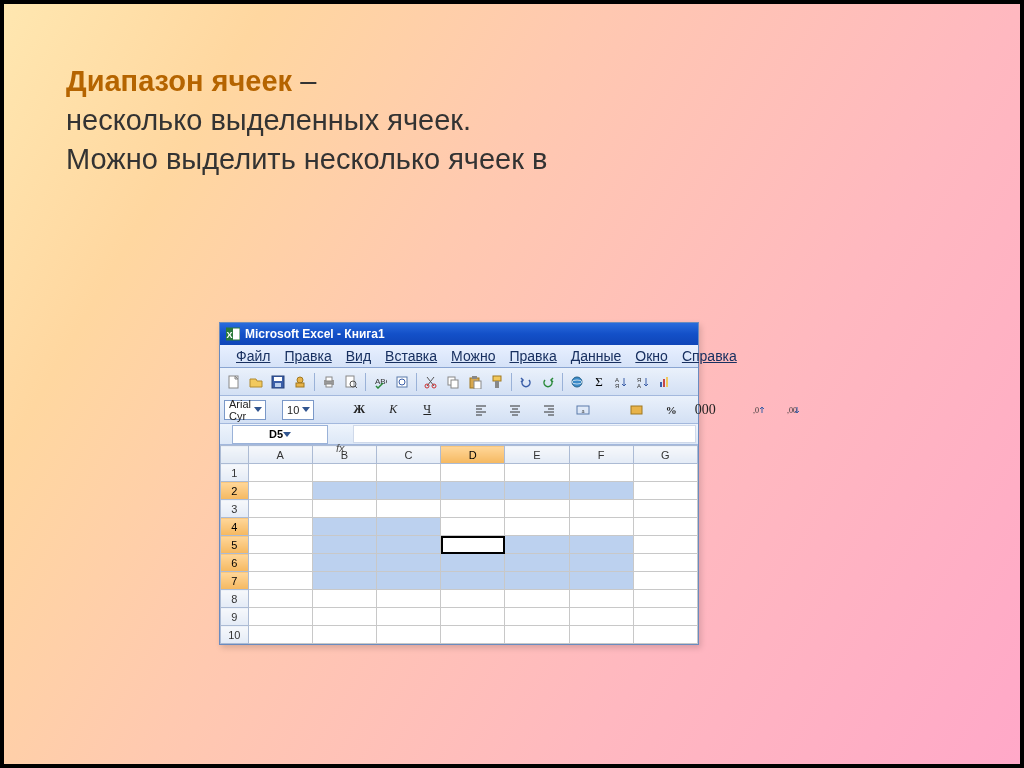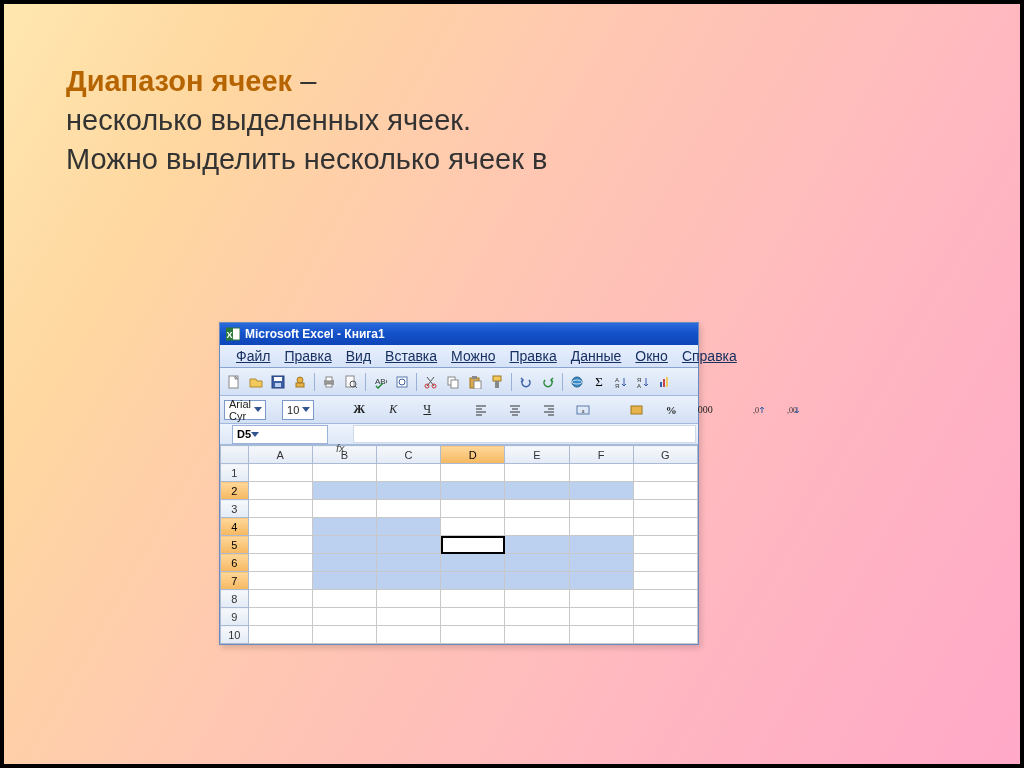--- a/index.html
+++ b/index.html
@@ -121,21 +121,21 @@
     border-bottom: 1px solid #a3b8dd;
     display: flex;
     align-items: center;
     height: 20px;
     font-size: 11px;
   }
   .namebox {
     width: 86px;
     border-right: 1px solid #9ab2d8;
     padding: 0 4px;
-    display: flex; align-items: center; justify-content: flex-start;
+    display: flex; align-items: center; justify-content: center;
     background: #fff;
     height: 17px;
     margin: 1px 2px 1px 12px;
     border: 1px solid #9ab2d8;
     font-weight: bold;
     position: relative;
   }
   .namebox::after {
     content: "";
     border-left: 4px solid transparent;
@@ -415,21 +415,21 @@
       <div class="tb-sep"></div>
       <div class="fmt-btn">
           <svg width="14" height="12">
             <rect x="1" y="2" width="11" height="8" fill="#e8b34a" stroke="#a07820"></rect>
           </svg>
         </div>
       <div class="fmt-btn">
           <b style="font-size:11px">%</b>
         </div>
       <div class="fmt-btn">
-          <span style="font-size:10px">000</span>
+          <span style="font-size:14px">000</span>
         </div>
       <div class="tb-sep"></div>
       <div class="fmt-btn">
           <svg width="14" height="12">
             <text x="1" y="9" font-size="8" fill="#333">,0</text>
             <path d="M10 3 v6 M8 5 l2 -2 l2 2" stroke="#3a5ea8" fill="none"></path>
           </svg>
         </div>
       <div class="fmt-btn">
           <svg width="14" height="12">

